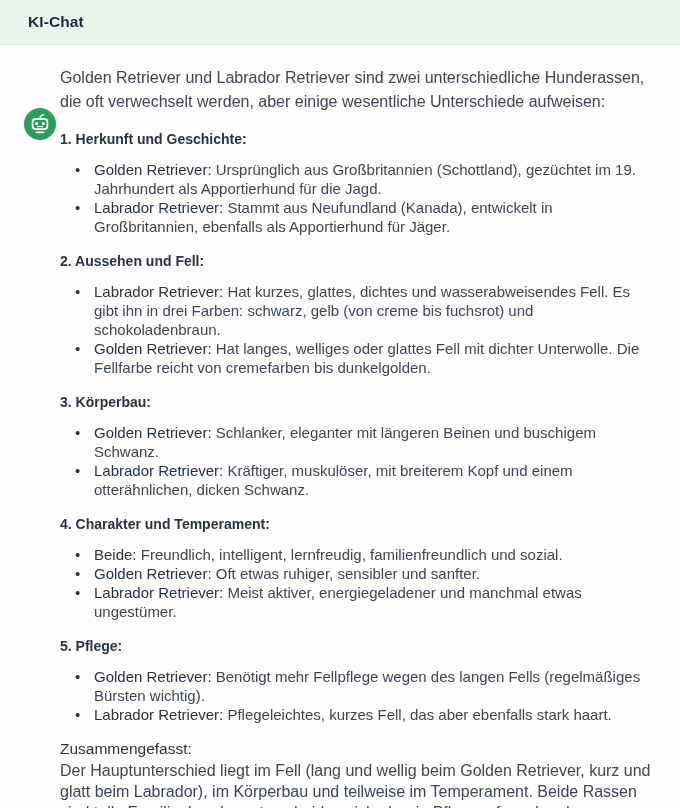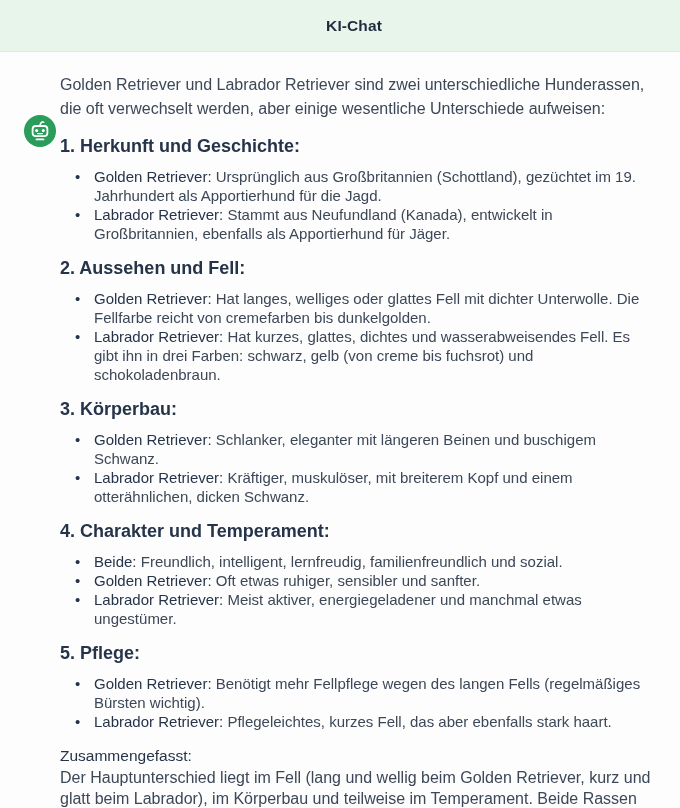--- a/index.html
+++ b/index.html
@@ -17,44 +17,44 @@
     font-family:"Liberation Sans","DejaVu Sans",sans-serif;
     background:#ffffff;
   }
   .page{
     width:680px;height:808px;
     background:var(--page-bg);
     overflow:hidden;
     position:relative;
   }
   .header{
-    height:52px;
+    height:45px;
     background:var(--band-bg);
     border-bottom:1px solid var(--band-border);
-    display:flex;align-items:center;justify-content:center;padding-left:28px;
+    display:flex;align-items:center;padding-left:28px;
   }
   .header .title{
     font-size:15.5px;font-weight:700;color:#1f2c3e;
     letter-spacing:.1px;
   }
   .content{
     position:relative;
     padding:21px 24px 0 60px;
   }
   .bot-avatar{
     position:absolute;left:24px;top:63px;
     width:32px;height:32px;
   }
   .intro{
     margin:0;
     font-size:16px;line-height:24px;color:var(--body-color);
   }
   .sec-h{
     margin:14px 0 10px;
-    font-size:18px;line-height:22px;font-weight:700;
+    font-size:14px;line-height:22px;font-weight:700;
     color:var(--heading-color);
   }
   ul.sec-list{
     margin:0;padding:0 0 0 34px;list-style:none;
   }
   ul.sec-list li{
     position:relative;
     font-size:15px;line-height:19px;color:var(--body-color);
   }
   ul.sec-list li::before{
@@ -108,26 +108,26 @@
       </li>
       <li>
         <span class="lbl">Labrador Retriever:</span>
         <span>Stammt aus Neufundland (Kanada), entwickelt in Großbritannien, ebenfalls als Apportierhund für Jäger.</span>
       </li>
     </ul>
 
     <div class="sec-h">2. Aussehen und Fell:</div>
     <ul class="sec-list">
       <li>
+        <span class="lbl">Labrador Retriever:</span>
+        <span>Hat kurzes, glattes, dichtes und wasserabweisendes Fell. Es gibt ihn in drei Farben: schwarz, gelb (von creme bis fuchsrot) und schokoladenbraun.</span>
+      </li>
+      <li>
         <span class="lbl">Golden Retriever:</span>
         <span>Hat langes, welliges oder glattes Fell mit dichter Unterwolle. Die Fellfarbe reicht von cremefarben bis dunkelgolden.</span>
-      </li>
-      <li>
-        <span class="lbl">Labrador Retriever:</span>
-        <span>Hat kurzes, glattes, dichtes und wasserabweisendes Fell. Es gibt ihn in drei Farben: schwarz, gelb (von creme bis fuchsrot) und schokoladenbraun.</span>
       </li>
     </ul>
 
     <div class="sec-h">3. Körperbau:</div>
     <ul class="sec-list">
       <li>
         <span class="lbl">Golden Retriever:</span>
         <span>Schlanker, eleganter mit längeren Beinen und buschigem Schwanz.</span>
       </li>
       <li>

